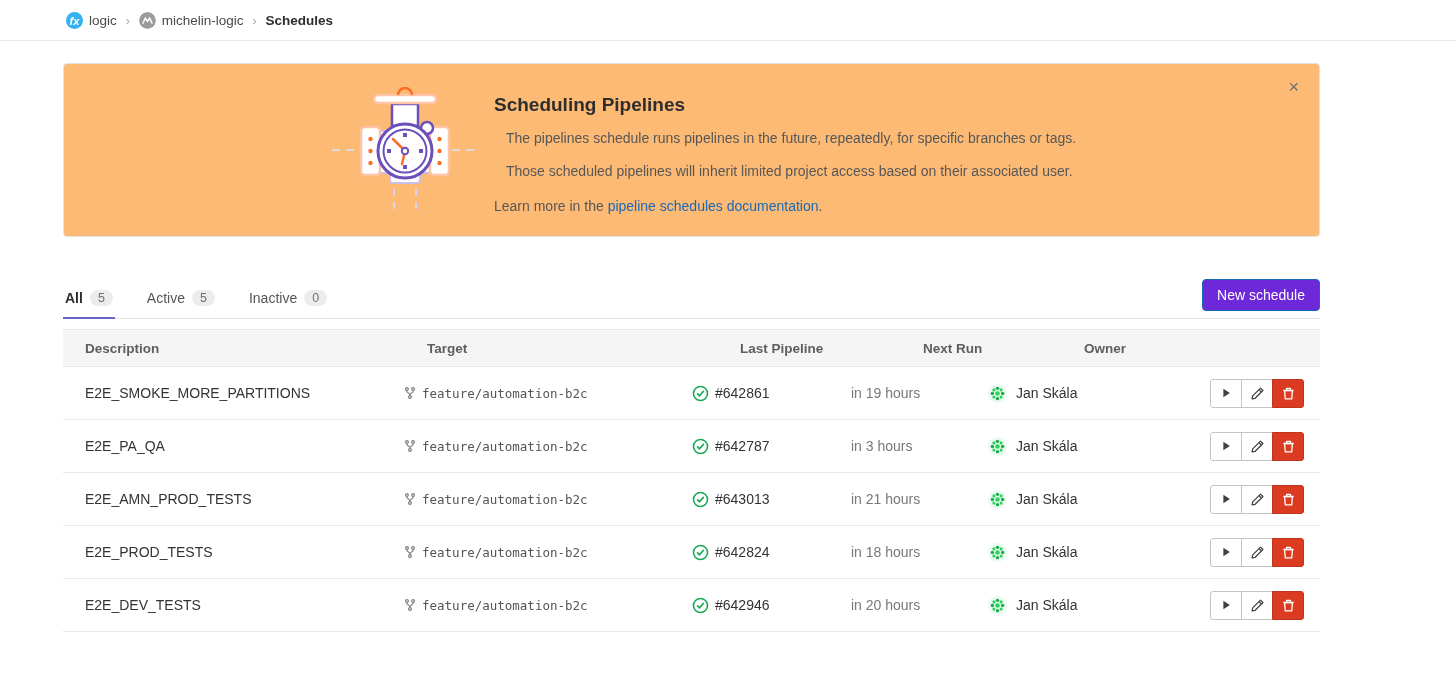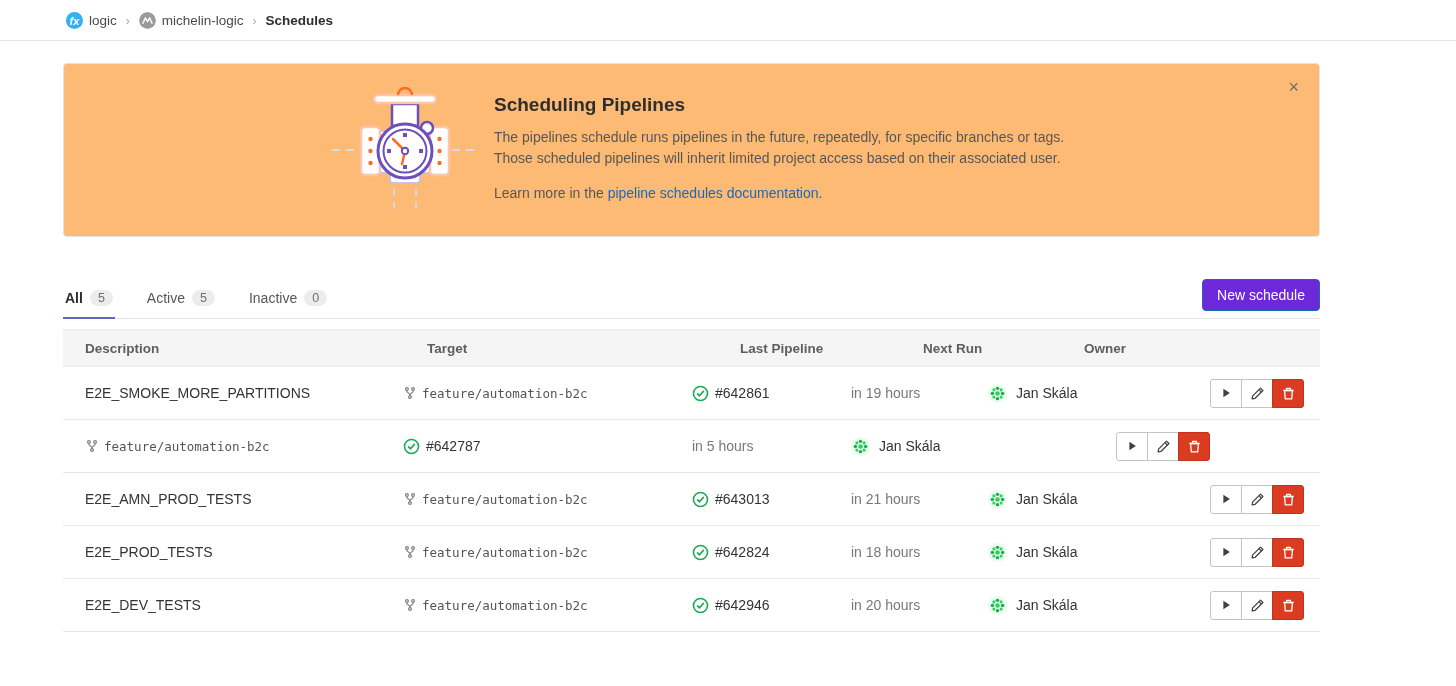--- a/index.html
+++ b/index.html
@@ -44,21 +44,21 @@
     position: relative;
     background: #fdba74;
   }
   .banner-illustration {
     width: 430px; flex: 0 0 430px;
     display: flex; align-items: center; justify-content: flex-end;
     padding-right: 14px;
   }
   .banner-text { flex: 1; padding-top: 30px; }
   .banner-title { margin: 0 0 11px 0; font-size: 19px; font-weight: 600; color: #2e2e2e; }
-  .banner-line { margin: 0; font-size: 14px; line-height: 21px; color: #575757; }
+  .banner-line { margin: 12px; font-size: 14px; line-height: 21px; color: #575757; }
   .banner-learn { margin-top: 16px; font-size: 14px; color: #575757; }
   .banner-link { color: #1b69b6; text-decoration: none; cursor: pointer; }
   .banner-close {
     position: absolute; top: 12px; right: 18px;
     font-size: 18px; color: #6e6e6e; cursor: pointer;
     background: none; border: none; line-height: 1; padding: 2px;
   }
 
   
   .toolbar {
@@ -279,39 +279,40 @@
             <path d="M3.8 4.8h8.4l-.8 9H4.6z"></path>
             <path d="M2.4 4.8h11.2"></path>
             <path d="M6 4.8V2.6h4v2.2"></path>
           </g>
         </svg>
       </button>
     </span>
   </div>
 
   <div class="trow">
+    <span class="cell-desc">E2E_PA_QA</span>
     <span class="cell-target">
       <svg class="icon" width="14" height="14" viewBox="0 0 16 16">
         <g fill="none" stroke="#808080" stroke-width="1.4">
           <circle cx="4.5" cy="3.5" r="1.6"></circle>
           <circle cx="11.5" cy="3.5" r="1.6"></circle>
           <circle cx="8" cy="12.5" r="1.6"></circle>
           <path d="M4.5 5.1v.8c0 2.4 3.5 2 3.5 4.4v.6 M11.5 5.1v.8c0 2.4-3.5 2-3.5 4.4"></path>
         </g>
       </svg>
       <span>feature/automation-b2c</span>
     </span>
     <a class="cell-pipeline">
       <svg class="icon" width="17" height="17" viewBox="0 0 16 16">
         <circle cx="8" cy="8" r="6.6" fill="none" stroke="#1aaa55" stroke-width="1.5"></circle>
         <path d="M5.2 8.3l1.9 1.9 3.6-4.2" fill="none" stroke="#1aaa55" stroke-width="1.5" stroke-linecap="round" stroke-linejoin="round"></path>
       </svg>
       <span>#642787</span>
     </a>
-    <span class="cell-nextrun">in 5 hours</span>
+    <span class="cell-nextrun">in 3 hours</span>
     <a class="cell-owner">
       <svg class="icon" width="19" height="19" viewBox="0 0 20 20">
         <circle cx="10" cy="10" r="10" fill="#eafaef"></circle>
         <circle cx="10" cy="10" r="2.4" fill="#2bd457"></circle>
         <circle cx="10" cy="4.6" r="1.8" fill="#1aaa55"></circle>
         <circle cx="10" cy="15.4" r="1.8" fill="#1aaa55"></circle>
         <circle cx="4.6" cy="10" r="1.8" fill="#1aaa55"></circle>
         <circle cx="15.4" cy="10" r="1.8" fill="#1aaa55"></circle>
         <circle cx="6.2" cy="6.2" r="1.6" fill="#2bd457"></circle>
         <circle cx="13.8" cy="6.2" r="1.6" fill="#2bd457"></circle>

